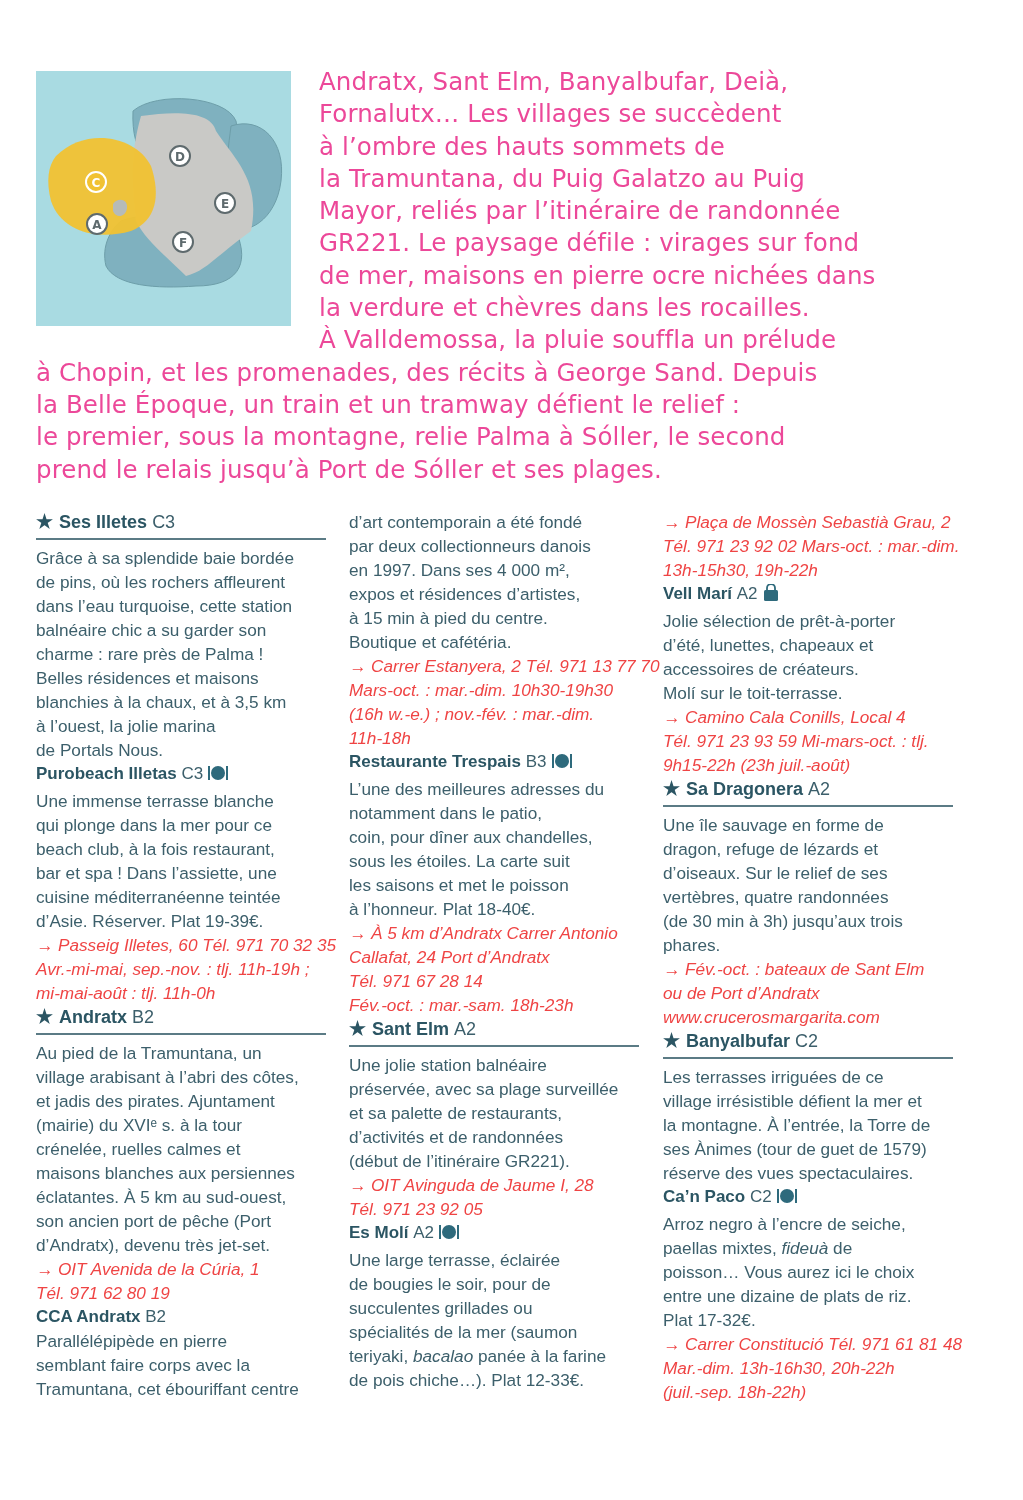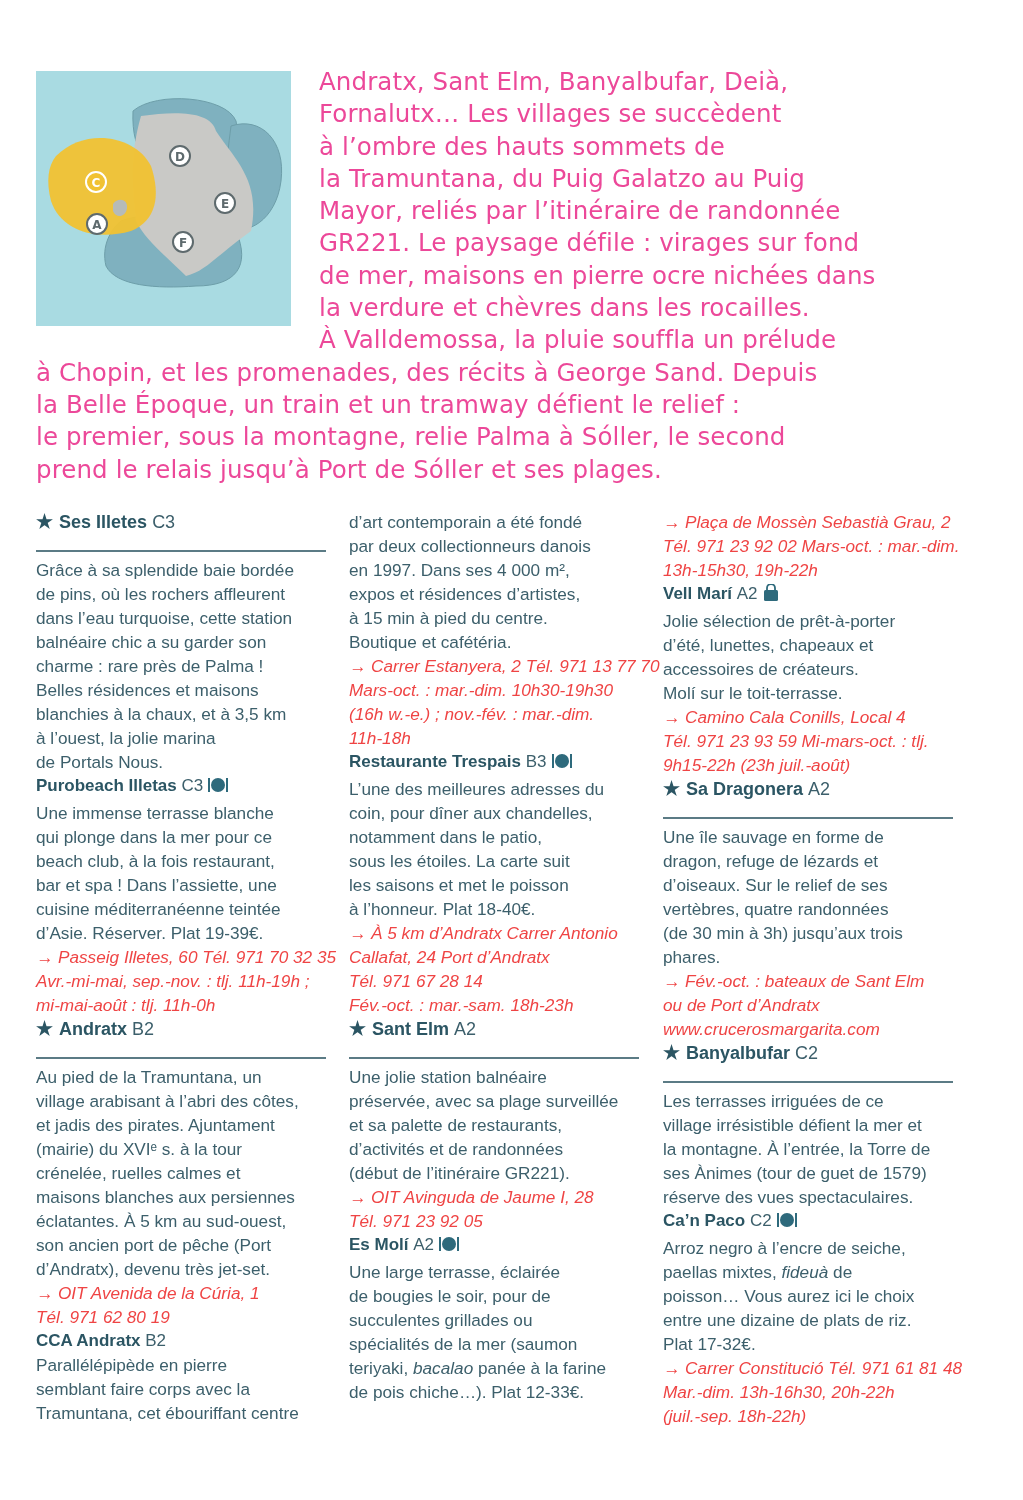--- a/index.html
+++ b/index.html
@@ -27,21 +27,21 @@
     font-family: "Liberation Sans", sans-serif;
     font-size: 17.2px; line-height: 24px; color: #3c5f6b;
   }
   .col1 { left: 36px; }
   .col2 { left: 349px; }
   .col3 { left: 663px; }
   .ln { display: block; white-space: nowrap; }
   .head-star {
     display: block; white-space: nowrap;
     font-weight: bold; font-size: 18px; color: #2b5563;
-    border-bottom: 2px solid #5b7b85; padding-bottom: 16px; margin-bottom: 6px;
+    border-bottom: 2px solid #5b7b85; padding-bottom: 4px; margin-bottom: 6px;
     width: 290px;
   }
   .head-star .star { font-size: 19px; margin-right: 6px; }
   .head-plain {
     display: block; white-space: nowrap;
     font-weight: bold; font-size: 17px; color: #2b5563;
   }
   .grid { font-weight: normal; color: #3c5f6b; }
   .it { font-style: italic; color: #ef4444; }
   .ic { display: inline-block; vertical-align: -3px; margin-left: 4px; }
@@ -145,22 +145,22 @@
   <span class="ln it">Mars-oct. : mar.-dim. 10h30-19h30</span>
   <span class="ln it">(16h w.-e.) ; nov.-fév. : mar.-dim.</span>
   <span class="ln it">11h-18h</span>
 
   <span class="head-plain"><span>Restaurante Trespais</span> <span class="grid">B3</span><span class="ic"><svg width="22" height="18" viewBox="0 0 22 18">
           <rect x="1" y="2" width="2" height="14" fill="#2e6a7c"></rect>
           <circle cx="11" cy="9" r="7" fill="#2e6a7c"></circle>
           <rect x="19" y="2" width="2" height="14" fill="#2e6a7c"></rect>
         </svg></span></span>
   <span class="ln">L’une des meilleures adresses du</span>
+  <span class="ln">notamment dans le patio,</span>
   <span class="ln">coin, pour dîner aux chandelles,</span>
-  <span class="ln">notamment dans le patio,</span>
   <span class="ln">sous les étoiles. La carte suit</span>
   <span class="ln">les saisons et met le poisson</span>
   <span class="ln">à l’honneur. Plat 18-40€.</span>
   <span class="ln it">→ À 5 km d’Andratx Carrer Antonio</span>
   <span class="ln it">Callafat, 24 Port d’Andratx</span>
   <span class="ln it">Tél. 971 67 28 14</span>
   <span class="ln it">Fév.-oct. : mar.-sam. 18h-23h</span>
 
   <span class="head-star"><span class="star">★</span><span>Sant Elm</span> <span class="grid">A2</span></span>
   <span class="ln">Une jolie station balnéaire</span>

